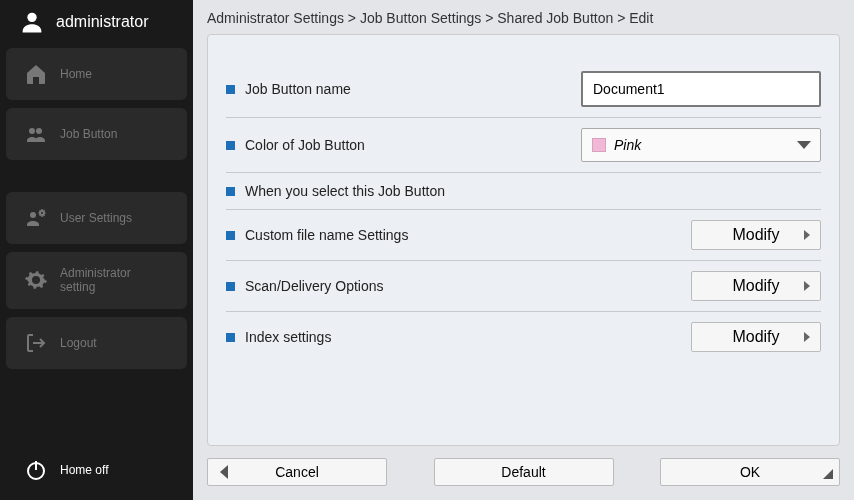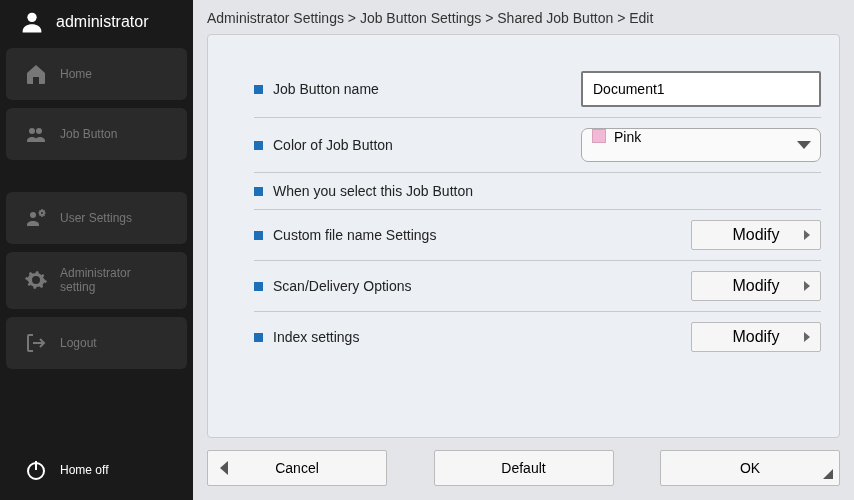--- a/index.html
+++ b/index.html
@@ -10,39 +10,39 @@
   .sidebar-header { display: flex; align-items: center; padding: 8px 18px; background: #1a1a1a; color: #fff; }
   .sidebar-item { display: flex; align-items: center; padding: 14px 18px; margin: 4px 6px; border-radius: 6px; background: #2a2a2a; color: #777; cursor: pointer; font-size: 12px; }
   .sidebar-item .icon { width: 24px; height: 24px; margin-right: 12px; display:flex; align-items:center; justify-content:center; }
   .sidebar-item.multi { line-height: 1.2; }
   .sidebar-spacer { flex: 0 0 24px; }
   .sidebar-bottom { margin-top: auto; }
   .sidebar-item.poweroff { background: #1a1a1a; color: #fff; }
 
   .main { flex: 1; background: #e3e5e9; display: flex; flex-direction: column; }
   .breadcrumb { padding: 10px 14px 8px 14px; font-size: 14px; color: #333; }
-  .panel { flex: 1; margin: 0 14px 0 14px; background: #eceff3; border: 1px solid #ccc; border-radius: 4px; padding: 26px 18px 10px 46px; overflow: hidden; }
+  .panel { flex: 1; margin: 0 14px 0 14px; background: #eceff3; border: 1px solid #ccc; border-radius: 4px; padding: 26px 18px 10px 18px; overflow: hidden; }
 
   .row { display: flex; align-items: center; padding: 10px 0; border-bottom: 1px solid #c7c9cd; }
   .row:last-child { border-bottom: none; }
   .row .marker { width: 9px; height: 9px; background: #1d6fb8; margin-right: 10px; flex-shrink: 0; }
   .row .label { flex: 1; font-size: 14px; color: #222; }
 
   .text-input { width: 240px; height: 36px; background: #fff; border: 1px solid #999; border-radius: 2px; padding: 0 10px; font-size: 14px; outline: none; }
 
   .select-wrap { position: relative; width: 240px; }
-  .select { width: 100%; height: 34px; background: #fafafa; border: 1px solid #aaa; border-radius: 7px; padding: 0 30px 0 10px; font-size: 14px; display: flex; align-items: flex-start; cursor: pointer; }
+  .select { width: 100%; height: 34px; background: #fafafa; border: 1px solid #aaa; border-radius: 2px; padding: 0 30px 0 10px; font-size: 14px; display: flex; align-items: center; cursor: pointer; font-style: italic; }
   .select .swatch { width: 14px; height: 14px; background: #f2b9d6; margin-right: 8px; border: 1px solid #d9a0c0; }
   .select-caret { position: absolute; right: 10px; top: 50%; transform: translateY(-50%); width: 0; height: 0; border-left: 7px solid transparent; border-right: 7px solid transparent; border-top: 8px solid #555; }
 
   .modify-btn { width: 130px; height: 30px; background: #f6f6f6; border: 1px solid #bbb; border-radius: 2px; font-size: 16px; display: flex; align-items: center; justify-content: center; cursor: pointer; position: relative; }
   .modify-btn .chevron { position: absolute; right: 10px; width: 0; height: 0; border-top: 5px solid transparent; border-bottom: 5px solid transparent; border-left: 6px solid #666; }
 
   .footer { padding: 12px 14px 14px 14px; display: flex; justify-content: space-between; align-items: center; }
-  .footer .btn { height: 36px; width: 180px; background: #f6f6f6; border: 1px solid #bbb; border-radius: 2px; font-size: 14px; display: flex; align-items: center; justify-content: center; cursor: pointer; position: relative; }
+  .footer .btn { height: 28px; width: 180px; background: #f6f6f6; border: 1px solid #bbb; border-radius: 2px; font-size: 14px; display: flex; align-items: center; justify-content: center; cursor: pointer; position: relative; }
   .footer .btn.default { width: 180px; }
   .footer .btn.ok { width: 180px; }
   .footer .btn .back-chevron { position: absolute; left: 12px; width: 0; height: 0; border-top: 7px solid transparent; border-bottom: 7px solid transparent; border-right: 8px solid #555; }
   .footer .btn .corner { position: absolute; right: 6px; bottom: 6px; width: 0; height: 0; border-left: 10px solid transparent; border-bottom: 10px solid #555; }
 
   svg { display: block; }
 </style>
 </head>
 <body>
 

